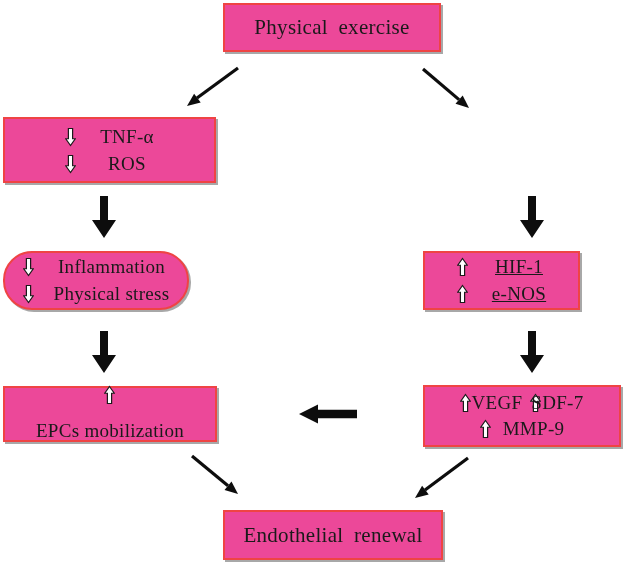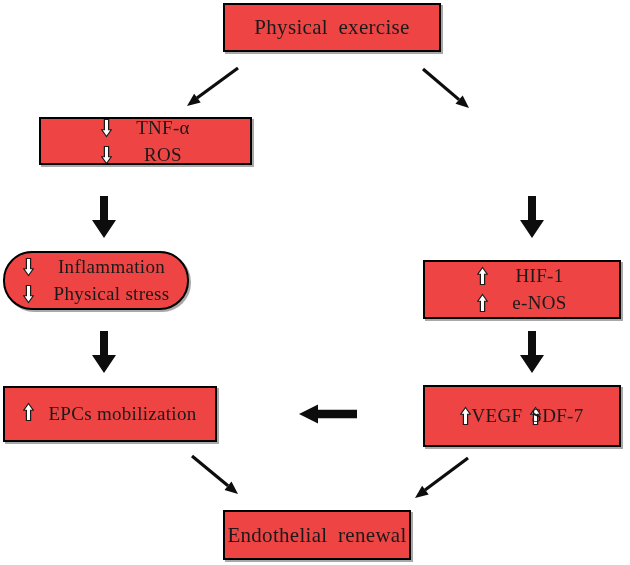--- a/index.html
+++ b/index.html
@@ -10,38 +10,38 @@
   .figure {
     position: relative;
     width: 630px;
     height: 565px;
     background: #ffffff;
     overflow: hidden;
   }
   .box {
     position: absolute;
     box-sizing: border-box;
-    background: #ef4444;
-    border: 2px solid #000000;
+    background: #ec4899;
+    border: 2px solid #ef4444;
     box-shadow: 2px 2px 0 #a8a8a8;
     display: flex;
     align-items: center;
     justify-content: center;
     color: #1a1a1a;
   }
   .box.title-box { font-size: 21px; word-spacing: 5px; letter-spacing: 0.3px; }
   .box .grid {
     display: grid;
     grid-template-columns: auto auto;
     column-gap: 24px;
     row-gap: 3px;
     align-items: center;
     justify-items: center;
   }
-  .box .row { display: flex; align-items: flex-start; justify-content: center; }
+  .box .row { display: flex; align-items: center; justify-content: center; flex-direction: column; }
   .lbl { font-size: 19px; line-height: 24px; letter-spacing: 0.3px; white-space: nowrap; }
   .harrow { width: 11px; height: 20px; flex-shrink: 0; display: block; }
   .arrow-svg { position: absolute; display: block; }
   .col { display: flex; flex-direction: column; align-items: center; gap: 2px; }
   .vrow1 { display: flex; align-items: center; }
 </style>
 </head>
 <body>
 
 <div class="figure">
@@ -53,21 +53,21 @@
   <svg class="arrow-svg" style="left:180px; top:62px;" width="64" height="50" viewBox="0 0 64 50">
     <line x1="58" y1="6" x2="17" y2="36" stroke="#0d0d0d" stroke-width="3.2"></line>
     <polygon points="7,44 14.1,31.8 20.7,40.6" fill="#0d0d0d"></polygon>
   </svg>
 
   <svg class="arrow-svg" style="left:415px; top:62px;" width="62" height="52" viewBox="0 0 62 52">
     <line x1="8" y1="7" x2="44" y2="37.6" stroke="#0d0d0d" stroke-width="3.2"></line>
     <polygon points="54,46 40.5,41.8 47.7,33.4" fill="#0d0d0d"></polygon>
   </svg>
 
-  <div class="box" style="left:3px; top:117px; width:213px; height:48px;margin-left:36px;">
+  <div class="box" style="left:3px; top:117px; width:213px; height:66px;">
     <div class="grid">
       <svg class="harrow" viewBox="0 0 12 21">
         <path d="M6 19.8 L0.8 12.4 H3.7 V1.2 H8.3 V12.4 H11.2 Z" fill="#ffffff" stroke="#1a1a1a" stroke-width="1.3"></path>
       </svg>
       <span class="lbl">TNF-α</span>
       <svg class="harrow" viewBox="0 0 12 21">
         <path d="M6 19.8 L0.8 12.4 H3.7 V1.2 H8.3 V12.4 H11.2 Z" fill="#ffffff" stroke="#1a1a1a" stroke-width="1.3"></path>
       </svg>
       <span class="lbl">ROS</span>
     </div>
@@ -87,21 +87,21 @@
         <path d="M6 19.8 L0.8 12.4 H3.7 V1.2 H8.3 V12.4 H11.2 Z" fill="#ffffff" stroke="#1a1a1a" stroke-width="1.3"></path>
       </svg>
       <span class="lbl">Inflammation</span>
       <svg class="harrow" viewBox="0 0 12 21">
         <path d="M6 19.8 L0.8 12.4 H3.7 V1.2 H8.3 V12.4 H11.2 Z" fill="#ffffff" stroke="#1a1a1a" stroke-width="1.3"></path>
       </svg>
       <span class="lbl">Physical stress</span>
     </div>
   </div>
 
-  <div class="box" style="left:423px; top:260px; width:198px; height:59px;">
+  <div class="box" style="left:423px; top:251px; width:157px; height:59px;text-decoration:underline;">
     <div class="grid">
       <svg class="harrow" viewBox="0 0 12 21">
         <path d="M6 1.2 L11.2 8.6 H8.3 V19.8 H3.7 V8.6 H0.8 Z" fill="#ffffff" stroke="#1a1a1a" stroke-width="1.3"></path>
       </svg>
       <span class="lbl">HIF-1</span>
       <svg class="harrow" viewBox="0 0 12 21">
         <path d="M6 1.2 L11.2 8.6 H8.3 V19.8 H3.7 V8.6 H0.8 Z" fill="#ffffff" stroke="#1a1a1a" stroke-width="1.3"></path>
       </svg>
       <span class="lbl">e-NOS</span>
     </div>
@@ -132,30 +132,36 @@
       <div class="vrow1" style="gap:0;">
         <svg class="harrow" viewBox="0 0 12 21">
           <path d="M6 1.2 L11.2 8.6 H8.3 V19.8 H3.7 V8.6 H0.8 Z" fill="#ffffff" stroke="#1a1a1a" stroke-width="1.3"></path>
         </svg>
         <span class="lbl">VEGF</span>
         <svg class="harrow" style="margin-left:8px;" viewBox="0 0 12 21">
           <path d="M6 1.2 L11.2 8.6 H8.3 V19.8 H3.7 V8.6 H0.8 Z" fill="#ffffff" stroke="#1a1a1a" stroke-width="1.3"></path>
         </svg>
         <span class="lbl" style="margin-left:-10px;">SDF-7</span>
       </div>
+      <div class="vrow1" style="gap:12px;">
+        <svg class="harrow" viewBox="0 0 12 21">
+          <path d="M6 1.2 L11.2 8.6 H8.3 V19.8 H3.7 V8.6 H0.8 Z" fill="#ffffff" stroke="#1a1a1a" stroke-width="1.3"></path>
+        </svg>
+        <span class="lbl">MMP-9</span>
+      </div>
     </div>
   </div>
 
   <svg class="arrow-svg" style="left:185px; top:450px;" width="60" height="52" viewBox="0 0 60 52">
     <line x1="7" y1="6" x2="43" y2="35.7" stroke="#0d0d0d" stroke-width="3.2"></line>
     <polygon points="53,44 39.5,39.9 46.5,31.5" fill="#0d0d0d"></polygon>
   </svg>
 
   <svg class="arrow-svg" style="left:408px; top:452px;" width="64" height="50" viewBox="0 0 64 50">
     <line x1="60" y1="6" x2="17" y2="38" stroke="#0d0d0d" stroke-width="3.2"></line>
     <polygon points="7,46 14.1,33.8 20.7,42.6" fill="#0d0d0d"></polygon>
   </svg>
 
-  <div class="box title-box" style="left:223px; top:510px; width:188px; height:50px;">
+  <div class="box title-box" style="left:223px; top:510px; width:220px; height:50px;">
     <span>Endothelial renewal</span>
   </div>
 
 </div>
 
 </body></html>

